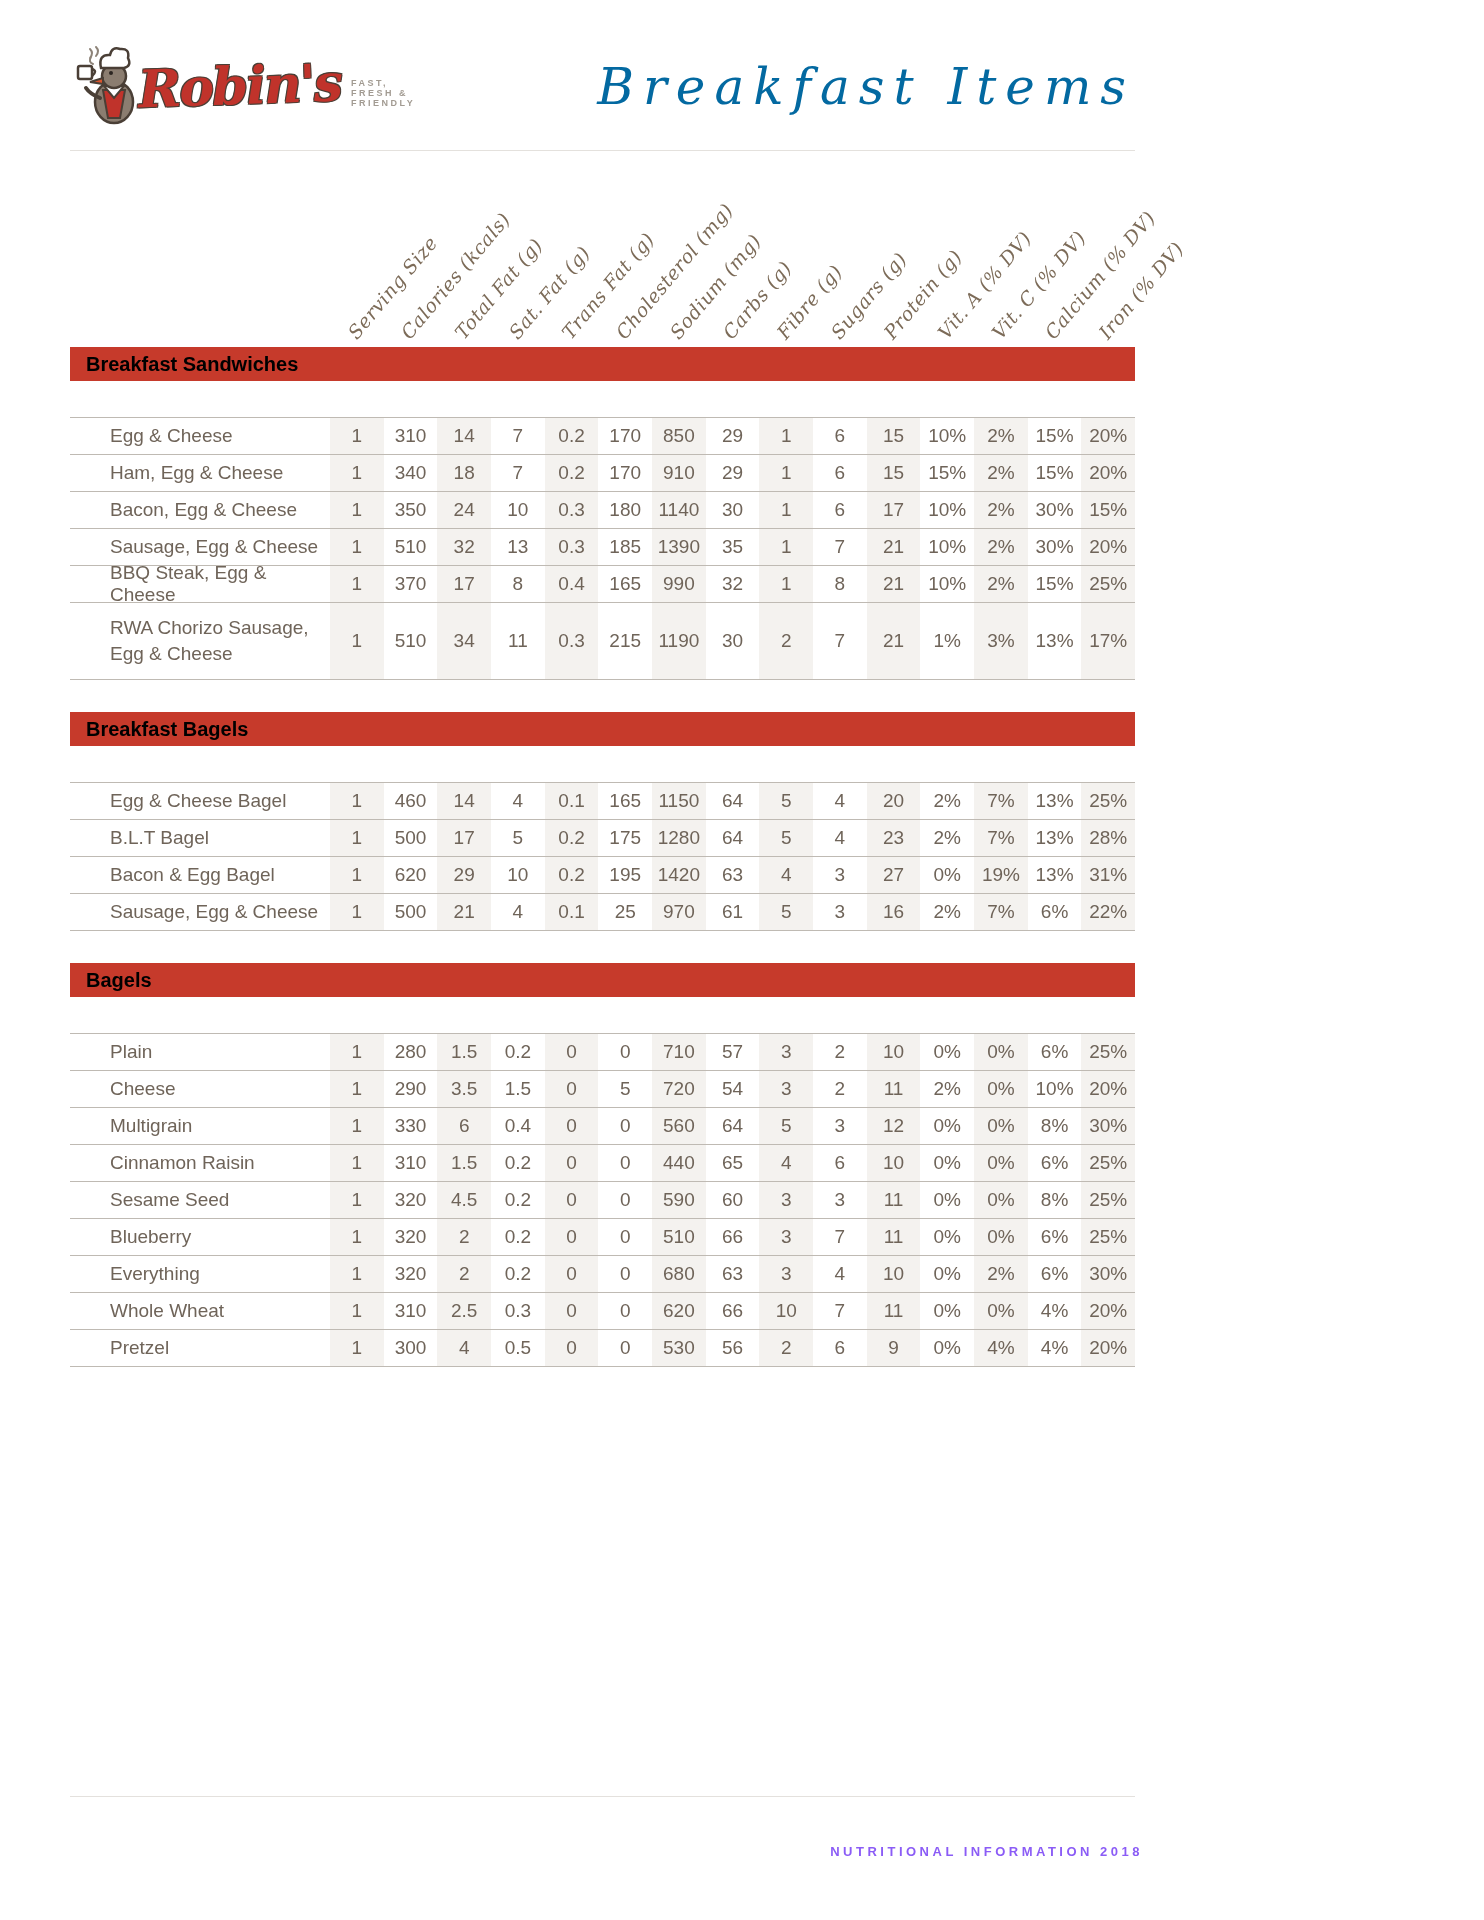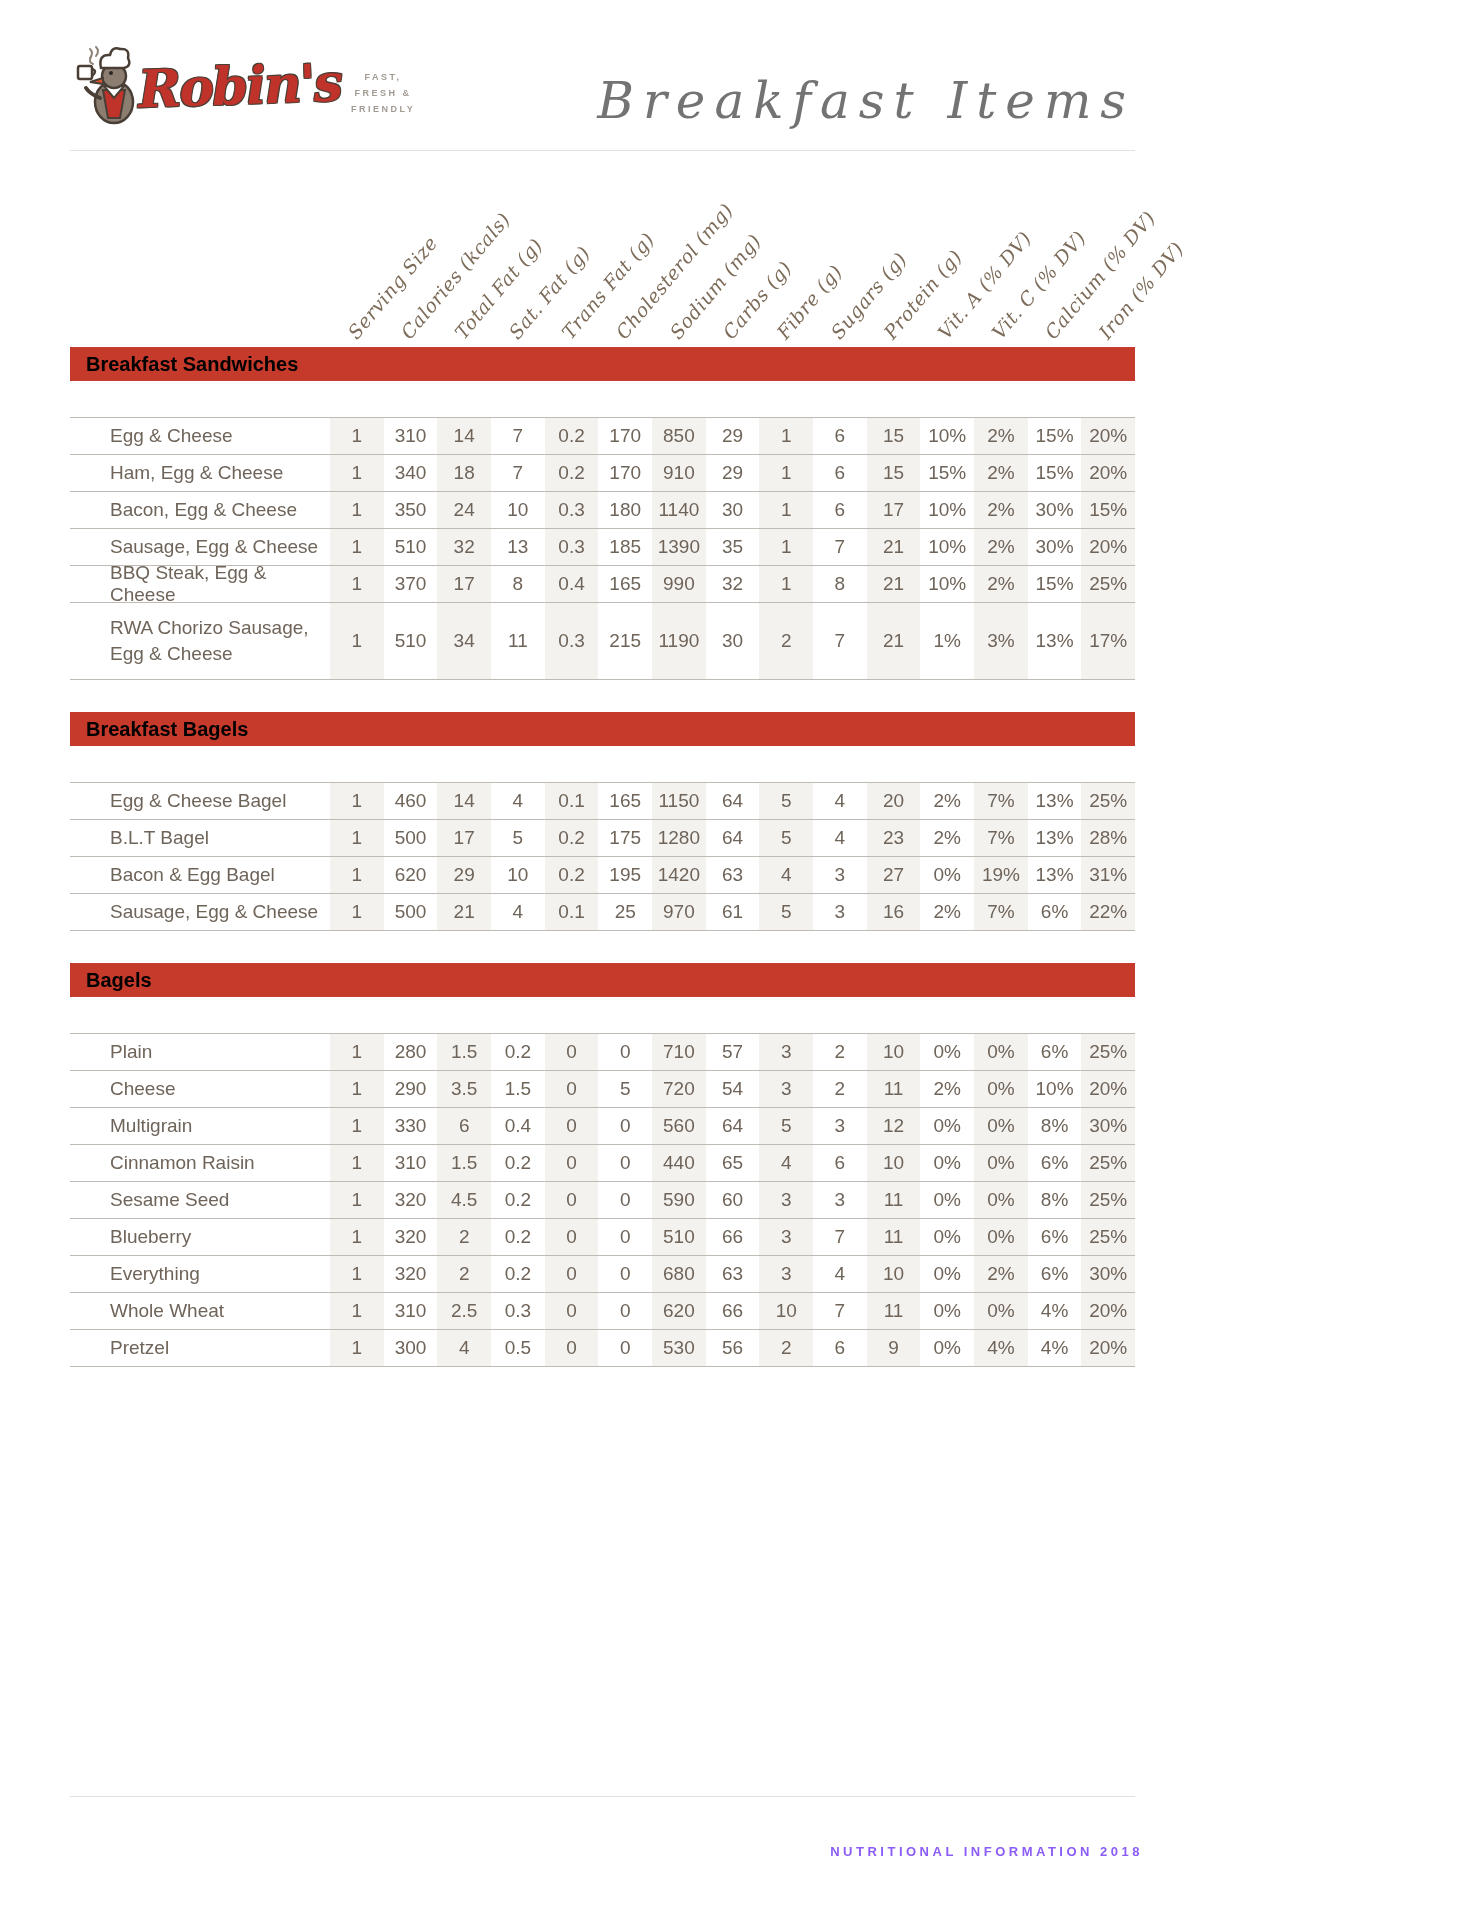--- a/index.html
+++ b/index.html
@@ -22,26 +22,26 @@
 
   
   .header{display:flex;justify-content:space-between;align-items:flex-start;padding-top:40px;height:100px;}
   .logo{display:flex;align-items:center;}
   .brand{
     font-family:"DejaVu Serif",serif;font-style:italic;font-weight:bold;
     font-size:52px;color:#c0332b;letter-spacing:-2px;line-height:1;
     transform:rotate(-2deg);margin-left:-6px;
     text-shadow:1px 1px 0 #4a3f36,-1px 1px 0 #4a3f36,1px -1px 0 #4a3f36,-1px -1px 0 #4a3f36;
   }
-  .tagline{margin-left:10px;margin-top:14px;display:flex;flex-direction:column;gap:6px;text-align:center;}
+  .tagline{margin-left:10px;margin-top:14px;display:flex;flex-direction:column;gap:0;}
   .tagline span{font-size:9px;letter-spacing:2.5px;color:#a29b92;font-weight:bold;}
   .page-title{
     font-family:"DejaVu Serif",serif;font-style:italic;
-    font-size:50px;color:#737373;letter-spacing:9px;
-    margin-top:32px;white-space:nowrap;
+    font-size:50px;color:#0369a1;letter-spacing:9px;
+    margin-top:18px;white-space:nowrap;
   }
   .hr1{border:none;border-top:1px solid var(--hr);margin:10px 0 0 0;}
 
   
   .colheads{position:relative;height:196px;}
   .col-label{
     position:absolute;bottom:4px;
     font-family:"DejaVu Serif",serif;font-style:italic;
     font-size:19px;color:var(--hand);white-space:nowrap;
     transform:rotate(-50deg);transform-origin:0 100%;

